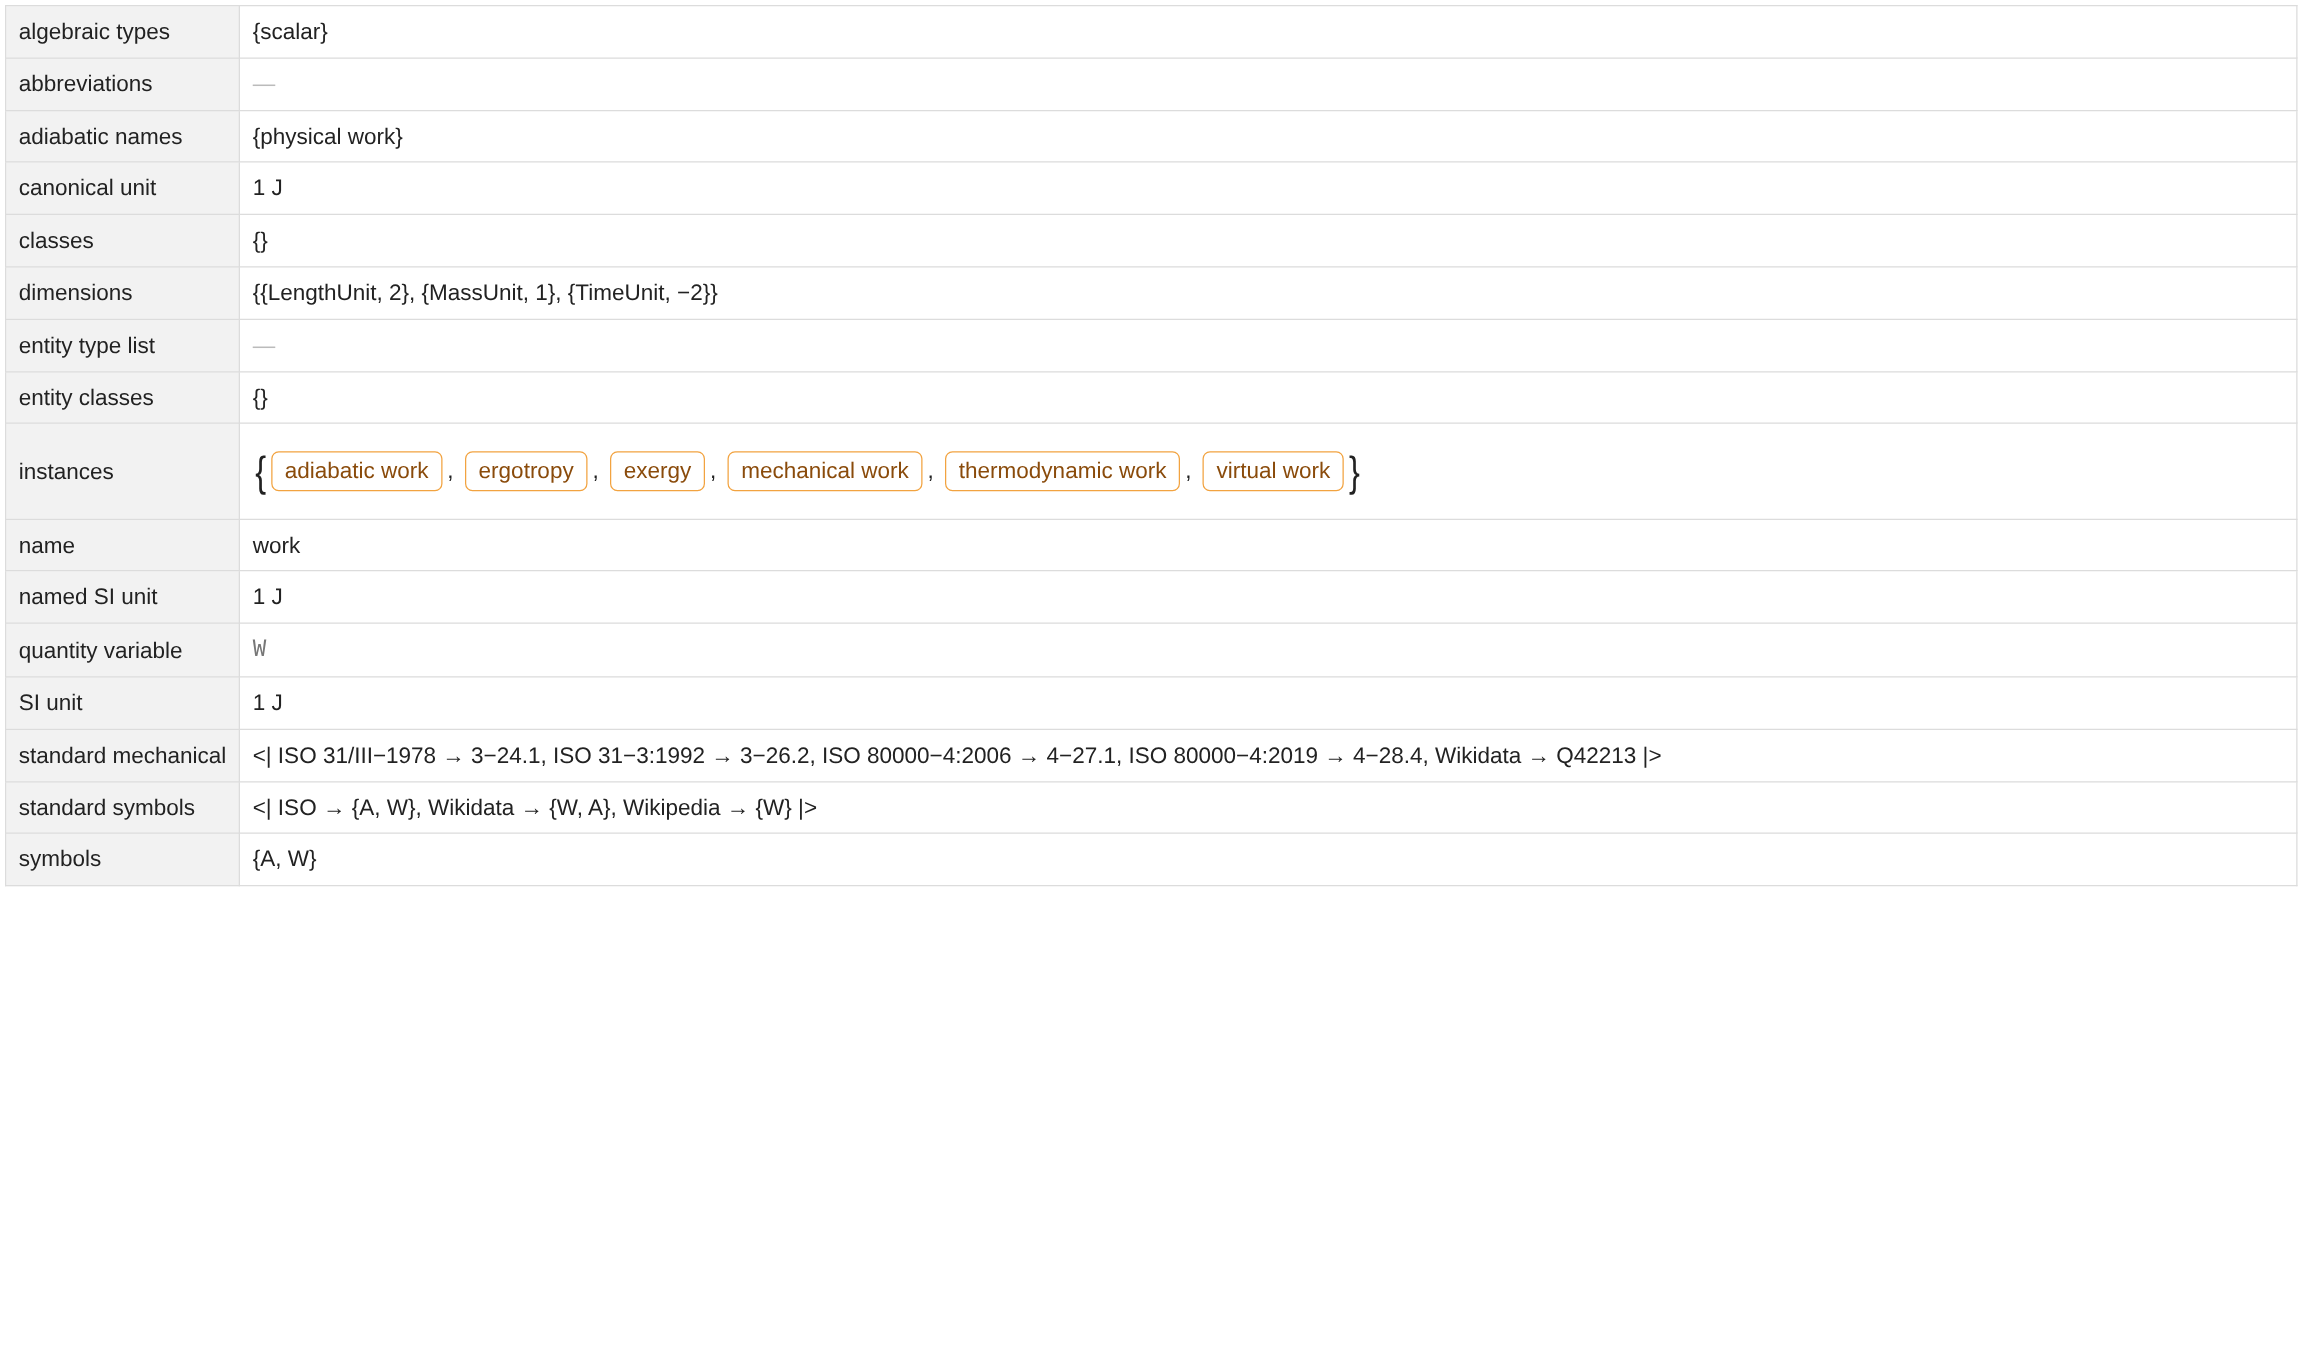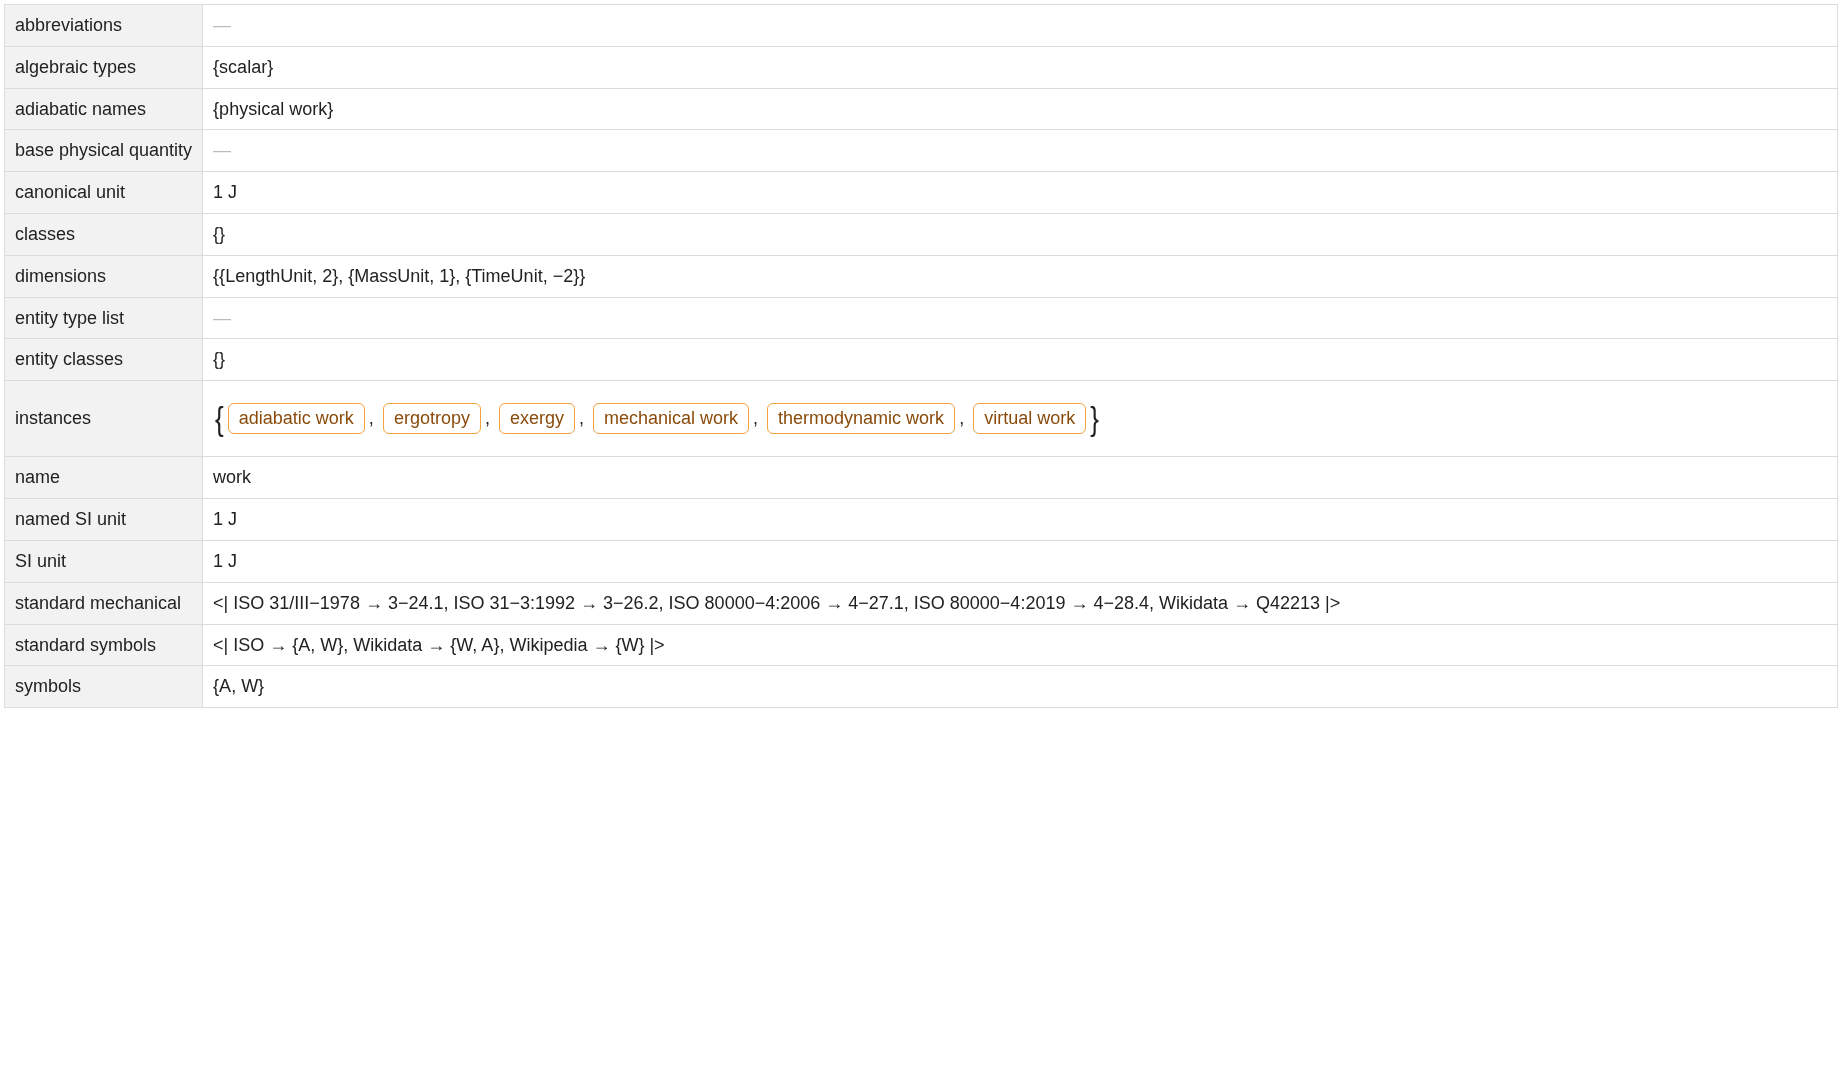--- a/index.html
+++ b/index.html
@@ -57,34 +57,30 @@
     padding: 0 2px;
   }
   sup { font-size: 0.7em; vertical-align: super; line-height: 0; }
 </style>
 </head>
 <body>
 
 <table class="props">
   <tbody id="prop-body">
       <tr>
+        <td class="label-cell">algebraic types</td>
+        <td class="value-cell">{scalar}</td>
+      </tr>
+      <tr>
         <td class="label-cell">abbreviations</td>
         <td class="value-cell"><span class="missing">—</span></td>
       </tr>
       <tr>
-        <td class="label-cell">algebraic types</td>
-        <td class="value-cell">{scalar}</td>
-      </tr>
-      <tr>
         <td class="label-cell">adiabatic names</td>
         <td class="value-cell">{physical work}</td>
-      </tr>
-      <tr>
-        <td class="label-cell">base physical quantity</td>
-        <td class="value-cell"><span class="missing">—</span></td>
       </tr>
       <tr>
         <td class="label-cell">canonical unit</td>
         <td class="value-cell">1 J</td>
       </tr>
       <tr>
         <td class="label-cell">classes</td>
         <td class="value-cell">{}</td>
       </tr>
       <tr>
@@ -105,20 +101,24 @@
       </tr>
       <tr>
         <td class="label-cell">name</td>
         <td class="value-cell">work</td>
       </tr>
       <tr>
         <td class="label-cell">named SI unit</td>
         <td class="value-cell">1 J</td>
       </tr>
       <tr>
+        <td class="label-cell">quantity variable</td>
+        <td class="value-cell"><span class="code-ident">W</span></td>
+      </tr>
+      <tr>
         <td class="label-cell">SI unit</td>
         <td class="value-cell">1 J</td>
       </tr>
       <tr>
         <td class="label-cell">standard mechanical</td>
         <td class="value-cell">&lt;| ISO 31/III−1978 → 3−24.1, ISO 31−3:1992 → 3−26.2, ISO 80000−4:2006 → 4−27.1, ISO 80000−4:2019 → 4−28.4, Wikidata → Q42213 |&gt;</td>
       </tr>
       <tr>
         <td class="label-cell">standard symbols</td>
         <td class="value-cell">&lt;| ISO → {A, W}, Wikidata → {W, A}, Wikipedia → {W} |&gt;</td>

